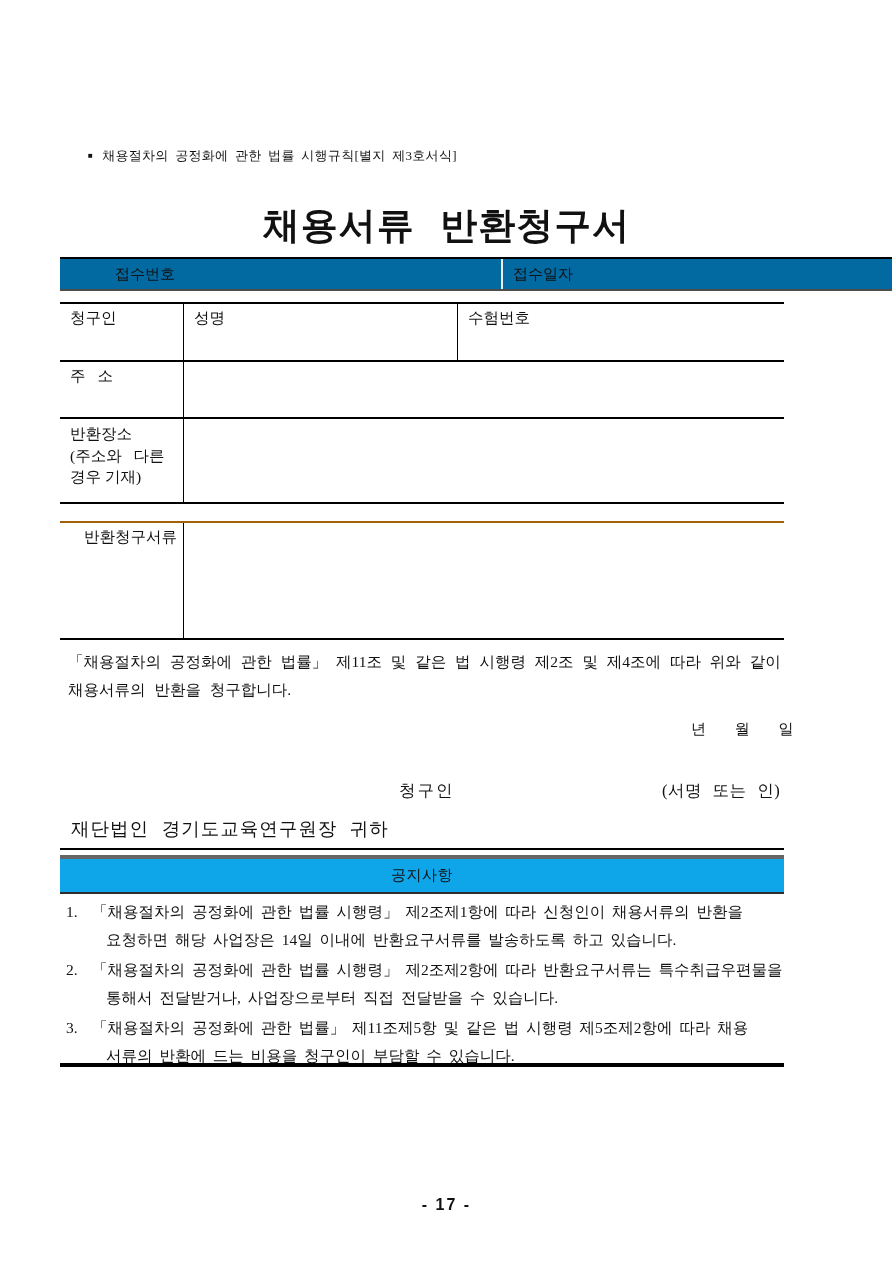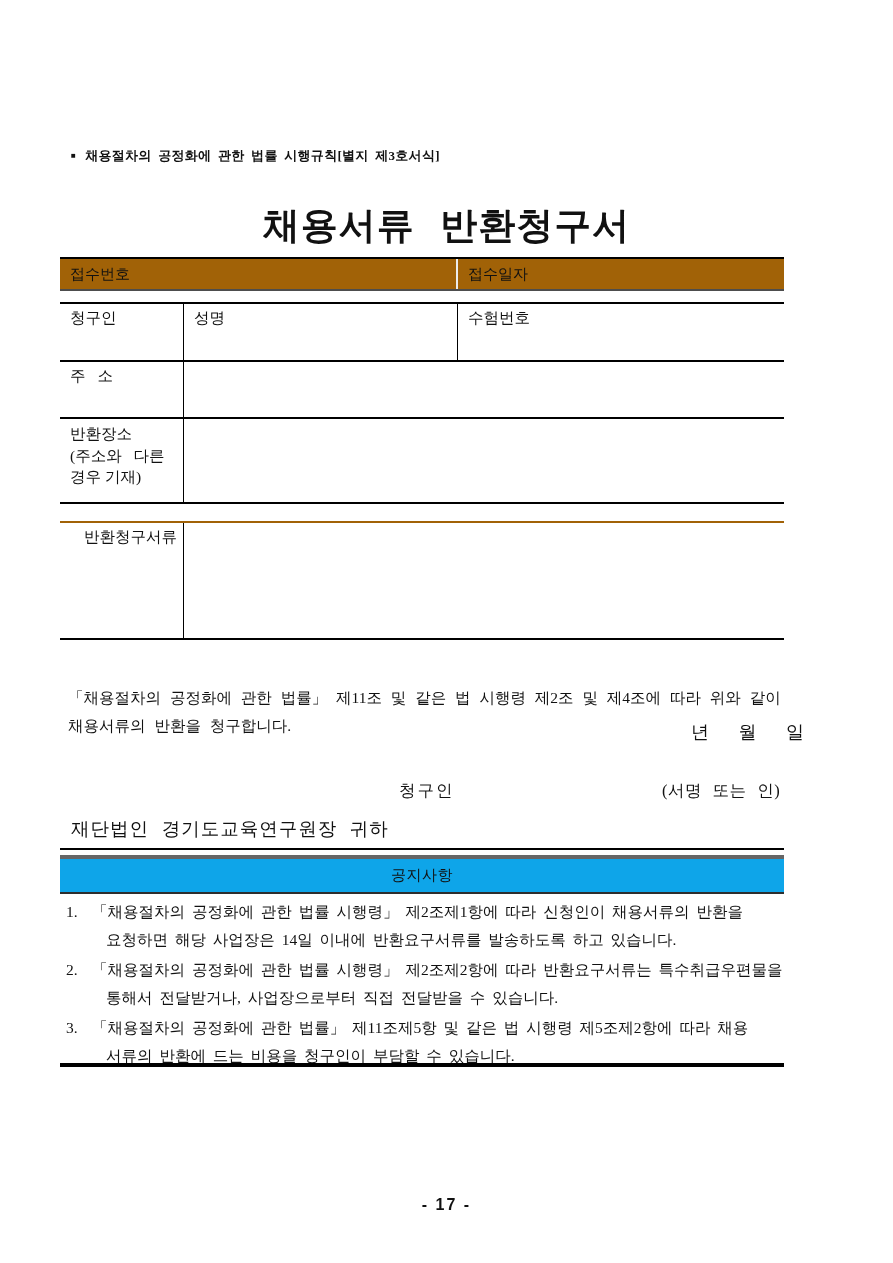--- a/index.html
+++ b/index.html
@@ -6,34 +6,34 @@
   .page{
     position:relative;
     width:893px;height:1263px;
     margin:0 auto;
     background:#ffffff;
     font-family:"Liberation Serif","DejaVu Serif",serif;
     color:#111;
     overflow:hidden;
   }
   
-  .note{position:absolute;left:71px;top:147px;font-size:13px;letter-spacing:0.3px;word-spacing:3px;font-weight:bold;}
+  .note{position:absolute;left:88px;top:147px;font-size:13px;letter-spacing:0.3px;word-spacing:3px;}
   .note .bullet{display:inline-block;font-size:8px;vertical-align:2px;margin-right:9px;}
   
   .title{
     position:absolute;left:0;right:0;top:201px;text-align:center;
     font-family:"Liberation Sans","DejaVu Sans",sans-serif;
     font-weight:bold;font-size:37px;letter-spacing:1px;word-spacing:14px;
   }
   
   .receipt{
-    position:absolute;left:60px;top:257px;width:724px;height:34px;
-    box-sizing:border-box;background:#a16207;
+    position:absolute;left:60px;top:257px;width:832px;height:34px;
+    box-sizing:border-box;background:#0369a1;
     border-top:2px solid #000;border-bottom:2px solid #4d4d4d;
-    display:flex;font-size:15px;
+    display:flex;font-size:15px;padding-left:45px;
   }
   .receipt .cell{box-sizing:border-box;padding:6px 0 0 10px;}
   .receipt .cell.number{width:398px;border-right:2px solid #ececec;}
   .receipt .cell.date{flex:1;}
   
   .formtbl{position:absolute;left:60px;top:302px;width:724px;font-size:15.5px;}
   .ftrow{display:flex;border-top:2px solid #000;box-sizing:border-box;}
   .ftrow.r1{height:58px;}
   .ftrow.r2{height:57px;}
   .ftrow.r3{height:87px;border-bottom:2px solid #000;}
@@ -45,24 +45,24 @@
   .ws8{word-spacing:8px;}
   
   .docstbl{
     position:absolute;left:60px;top:521px;width:724px;height:119px;
     box-sizing:border-box;border-top:2px solid #a16207;border-bottom:2px solid #000;
     display:flex;font-size:15.5px;text-align:right;
   }
   .docstbl .lab{box-sizing:border-box;width:124px;border-right:1.5px solid #000;padding:4px 6px 0 10px;}
   .docstbl .fill{flex:1;}
   
-  .request{position:absolute;left:68px;top:684px;width:718px;font-size:15.5px;word-spacing:5px;}
+  .request{position:absolute;left:68px;top:648px;width:718px;font-size:15.5px;word-spacing:5px;}
   .request .ln{line-height:28px;}
   
-  .dateline{position:absolute;left:691px;top:720px;font-size:18px;word-spacing:24px;letter-spacing:0.5px;text-align:right;}
+  .dateline{position:absolute;left:691px;top:720px;font-size:15px;word-spacing:24px;letter-spacing:0.5px;text-align:right;}
   
   .sig-claimant{position:absolute;left:399px;top:780px;font-size:16.5px;letter-spacing:2px;}
   .sig-note{position:absolute;left:662px;top:780px;font-size:16.5px;word-spacing:6px;letter-spacing:0.5px;}
   
   .addressee{position:absolute;left:71px;top:816px;font-size:18.5px;letter-spacing:1px;word-spacing:7px;}
   .rule-thin{position:absolute;left:60px;top:848px;width:724px;border-top:2px solid #000;}
   
   .noticebar{
     position:absolute;left:60px;top:855px;width:724px;height:39px;
     box-sizing:border-box;background:#0ea5e9;

